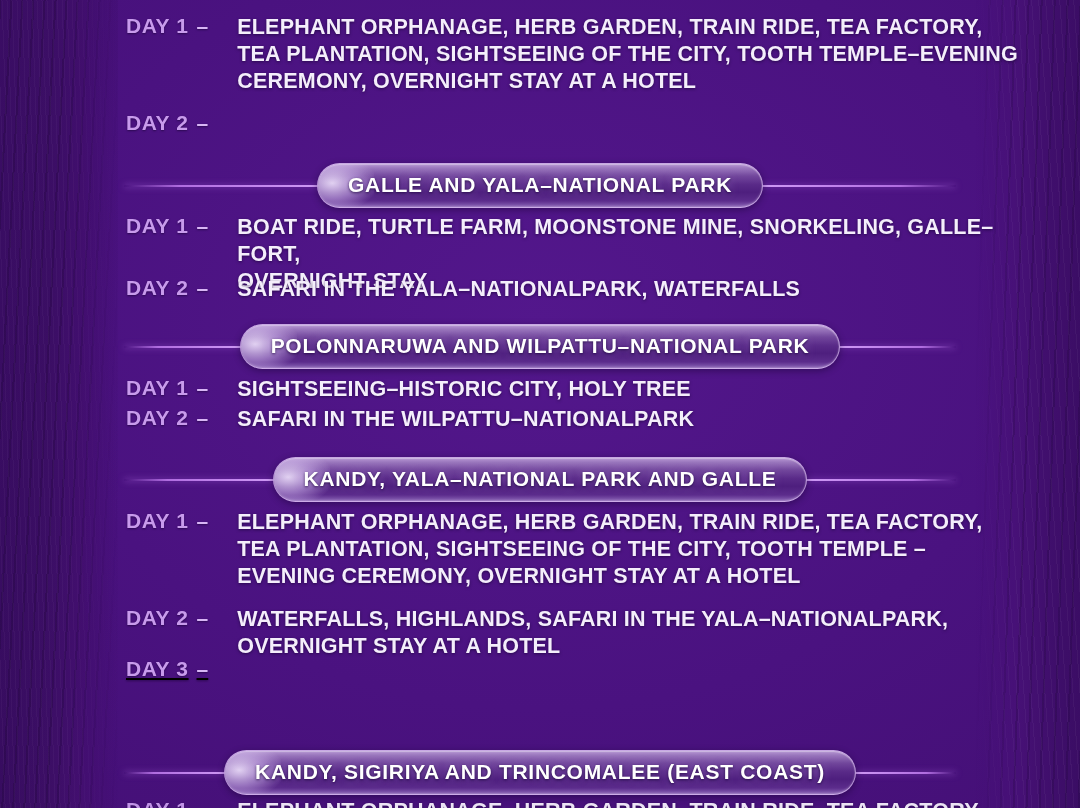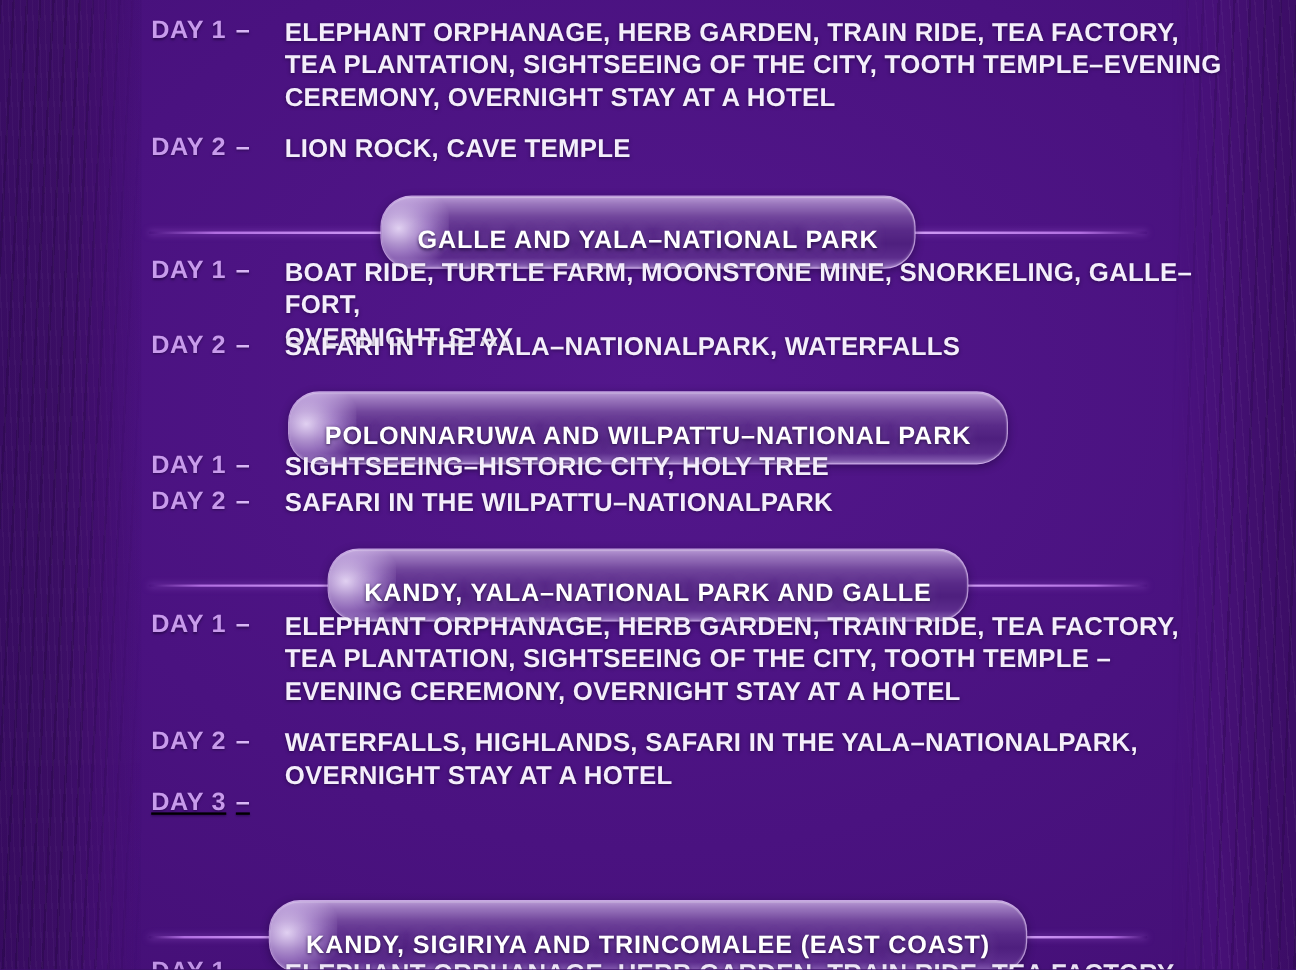--- a/index.html
+++ b/index.html
@@ -133,21 +133,21 @@
   .rule.right {
     background: linear-gradient(270deg, rgba(178,110,226,0) 0%, #b06de0 28%, #c489ef 70%, #cf9bf5 100%);
   }
   .rule-pad-l { margin-left: 124px; }
   .rule-pad-r { margin-right: 124px; }
 
   .pill {
     position: relative;
     flex: 0 0 auto;
     margin: 0 -6px;
-    padding: 25px 30px 10px 30px;
+    padding: 9px 30px 10px 30px;
     border-radius: 26px;
     border: 1px solid rgba(226,198,248,0.70);
     background:
       linear-gradient(180deg,
         #9d73c4 0%,
         #8256ad 10%,
         #6a3c97 26%,
         #5a2b89 46%,
         #4e1f7e 66%,
         #5c2c8c 86%,
@@ -213,21 +213,20 @@
       <span class="day-label">DAY 1</span>
       <span class="day-dash">–</span>
       <span class="day-text">ELEPHANT ORPHANAGE, HERB GARDEN, TRAIN RIDE, TEA FACTORY,
 TEA PLANTATION, SIGHTSEEING OF THE CITY, TOOTH TEMPLE–EVENING
  CEREMONY, OVERNIGHT STAY AT A HOTEL</span>
     </div>
 
     <div class="day-row" style="top:111px;">
       <span class="day-label">DAY 2</span>
       <span class="day-dash">–</span>
-      <span class="day-text">LION ROCK, CAVE TEMPLE</span>
     </div>
 
     <div class="section-head" style="top:163px;">
       <div class="rule rule-pad-l"></div>
       <div class="pill">
         <span class="pill-label">GALLE AND YALA–NATIONAL PARK</span>
       </div>
       <div class="rule right rule-pad-r"></div>
     </div>
 
@@ -237,21 +236,21 @@
       <span class="day-text">BOAT RIDE, TURTLE FARM, MOONSTONE MINE, SNORKELING, GALLE–FORT,
 OVERNIGHT STAY</span>
     </div>
 
     <div class="day-row" style="top:276px;">
       <span class="day-label">DAY 2</span>
       <span class="day-dash">–</span>
       <span class="day-text">SAFARI IN THE YALA–NATIONALPARK, WATERFALLS</span>
     </div>
 
-    <div class="section-head" style="top:324px;flex-direction:column;">
+    <div class="section-head" style="top:324px;">
       <div class="rule rule-pad-l"></div>
       <div class="pill">
         <span class="pill-label">POLONNARUWA AND WILPATTU–NATIONAL PARK</span>
       </div>
       <div class="rule right rule-pad-r"></div>
     </div>
 
     <div class="day-row" style="top:376px;">
       <span class="day-label">DAY 1</span>
       <span class="day-dash">–</span>

